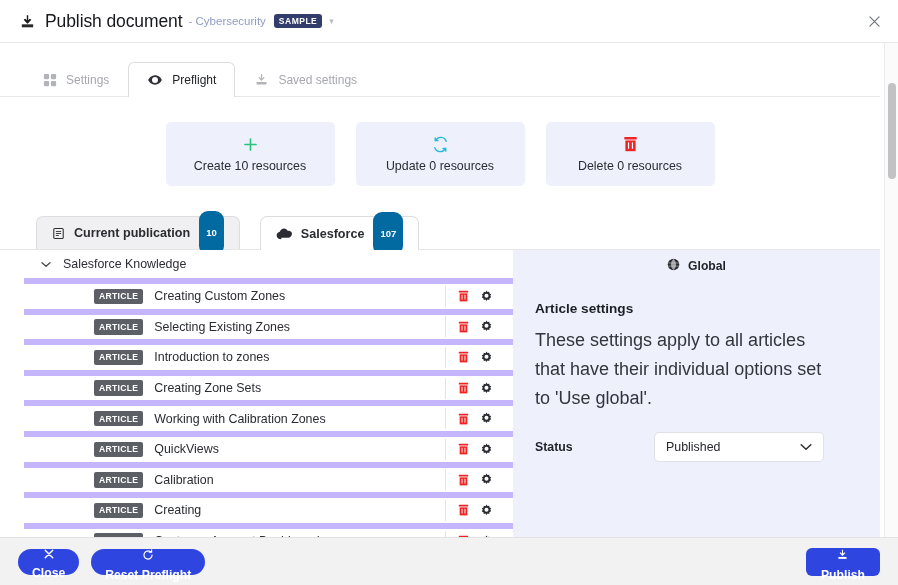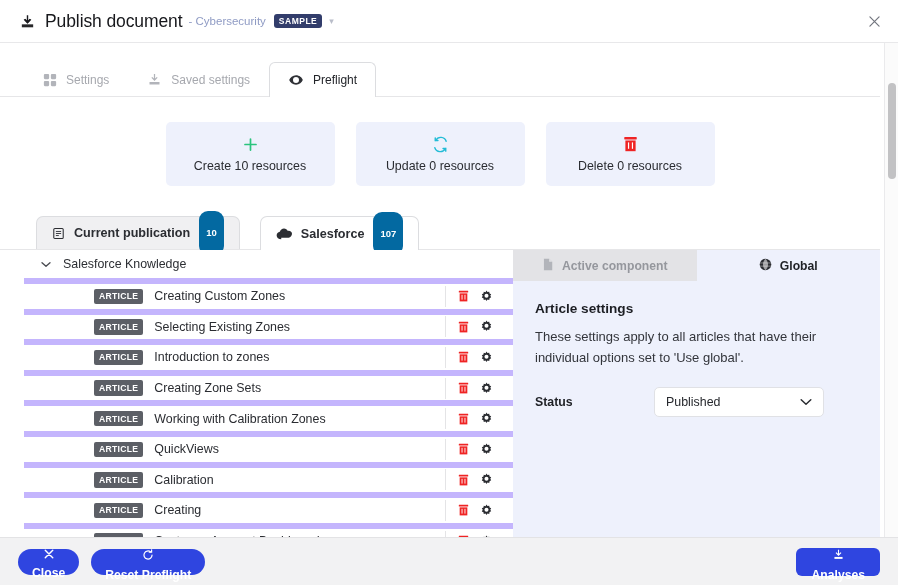--- a/index.html
+++ b/index.html
@@ -279,21 +279,21 @@
     white-space: nowrap;
   }
   .rtab.inactive { background: #e3e3e6; color: #95979d; }
   .rtab.inactive .rtic { color: #a9abb1; }
   .rtab.active { background: transparent; color: #1f2126; }
   .rtab.active .rtic { color: #2a2c31; }
 
   .rbody { padding: 20px 22px 0 22px; }
   .rtitle { font-size: 13.6px; font-weight: 700; color: #1d1f24; }
   .rdesc {
-    font-size: 13px;
+    font-size: 18px;
     color: #33353b;
     line-height: 1.62;
     margin-top: 10px;
     max-width: 290px;
   }
   .field-row {
     display: flex;
     align-items: center;
     margin-top: 19px;
   }
@@ -406,38 +406,38 @@
             <svg width="14" height="14" viewBox="0 0 16 16" fill="currentColor">
               <rect x="1" y="1" width="6" height="6" rx="1.2"></rect>
               <rect x="9" y="1" width="6" height="6" rx="1.2"></rect>
               <rect x="1" y="9" width="6" height="6" rx="1.2"></rect>
               <rect x="9" y="9" width="6" height="6" rx="1.2"></rect>
             </svg>
           </span>
           <span>Settings</span>
         </div>
 
+        <div class="mtab active">
+          <span class="ic">
+            <svg width="16" height="16" viewBox="0 0 24 24" fill="currentColor">
+              <path d="M12 5C7 5 3.2 8.3 1.8 12c1.4 3.7 5.2 7 10.2 7s8.8-3.3 10.2-7C21 8.3 17 5 12 5zm0 11.5A4.5 4.5 0 1 1 12 7.5a4.5 4.5 0 0 1 0 9z"></path>
+              <circle cx="12" cy="12" r="2.5" fill="#ffffff"></circle>
+            </svg>
+          </span>
+          <span>Preflight</span>
+        </div>
+
         <div class="mtab">
           <span class="ic">
             <svg width="15" height="15" viewBox="0 0 24 24" fill="currentColor">
               <path d="M12 3h1v7.5l2.6-2.6 1.4 1.4L12 14.3 7 9.3l1.4-1.4L11 10.5V3z"></path>
               <path d="M4 16h16v4H4z"></path>
             </svg>
           </span>
           <span>Saved settings</span>
-        </div>
-
-        <div class="mtab active">
-          <span class="ic">
-            <svg width="16" height="16" viewBox="0 0 24 24" fill="currentColor">
-              <path d="M12 5C7 5 3.2 8.3 1.8 12c1.4 3.7 5.2 7 10.2 7s8.8-3.3 10.2-7C21 8.3 17 5 12 5zm0 11.5A4.5 4.5 0 1 1 12 7.5a4.5 4.5 0 0 1 0 9z"></path>
-              <circle cx="12" cy="12" r="2.5" fill="#ffffff"></circle>
-            </svg>
-          </span>
-          <span>Preflight</span>
         </div>
       </div>
 
       <div class="cards">
 
         <div class="card">
           <span class="cicon">
             <svg width="17" height="17" viewBox="0 0 20 20" stroke="#2bc47d" stroke-width="2" stroke-linecap="round">
               <path d="M10 3.5v13M3.5 10h13"></path>
             </svg>
@@ -687,29 +687,20 @@
                     </svg>
                   </span>
                 </span>
               </div>
             </div>
         </div>
 
         <div class="rightpane">
 
           <div class="rtabs">
-            <div class="rtab inactive">
-              <span class="rtic">
-                <svg width="12" height="13" viewBox="0 0 14 16" fill="currentColor">
-                  <path d="M2 0.8h6.4L12.2 4.6V15.2H2z" opacity="0.85"></path>
-                  <path d="M8.4 0.8 L12.2 4.6 H8.4z" fill="#ffffff" opacity="0.6"></path>
-                </svg>
-              </span>
-              <span>Active component</span>
-            </div>
             <div class="rtab active">
               <span class="rtic">
                 <svg width="13" height="13" viewBox="0 0 16 16" fill="currentColor">
                   <circle cx="8" cy="8" r="7.1"></circle>
                   <path d="M8 0.9c2 1.9 3.1 4.4 3.1 7.1S10 13.3 8 15.1C6 13.3 4.9 10.7 4.9 8S6 2.8 8 0.9z" fill="#ffffff" opacity="0.55"></path>
                   <path d="M1.2 6.1h13.6M1.2 10h13.6" stroke="#ffffff" stroke-width="0.9" opacity="0.55"></path>
                 </svg>
               </span>
               <span>Global</span>
             </div>
@@ -762,16 +753,16 @@
 
     <span class="spacer"></span>
 
     <button class="btn btn-publish">
       <span class="bic">
         <svg width="13" height="13" viewBox="0 0 24 24" fill="currentColor">
           <path d="M11 3h2v7.6l2.9-2.9 1.5 1.5L12 14.7 6.6 9.2l1.5-1.5L11 10.6V3z"></path>
           <path d="M4.5 16.5h15v3.6h-15z"></path>
         </svg>
       </span>
-      <span>Analyses</span>
+      <span>Publish</span>
     </button>
   </div>
 </div>
 
 </body></html>

